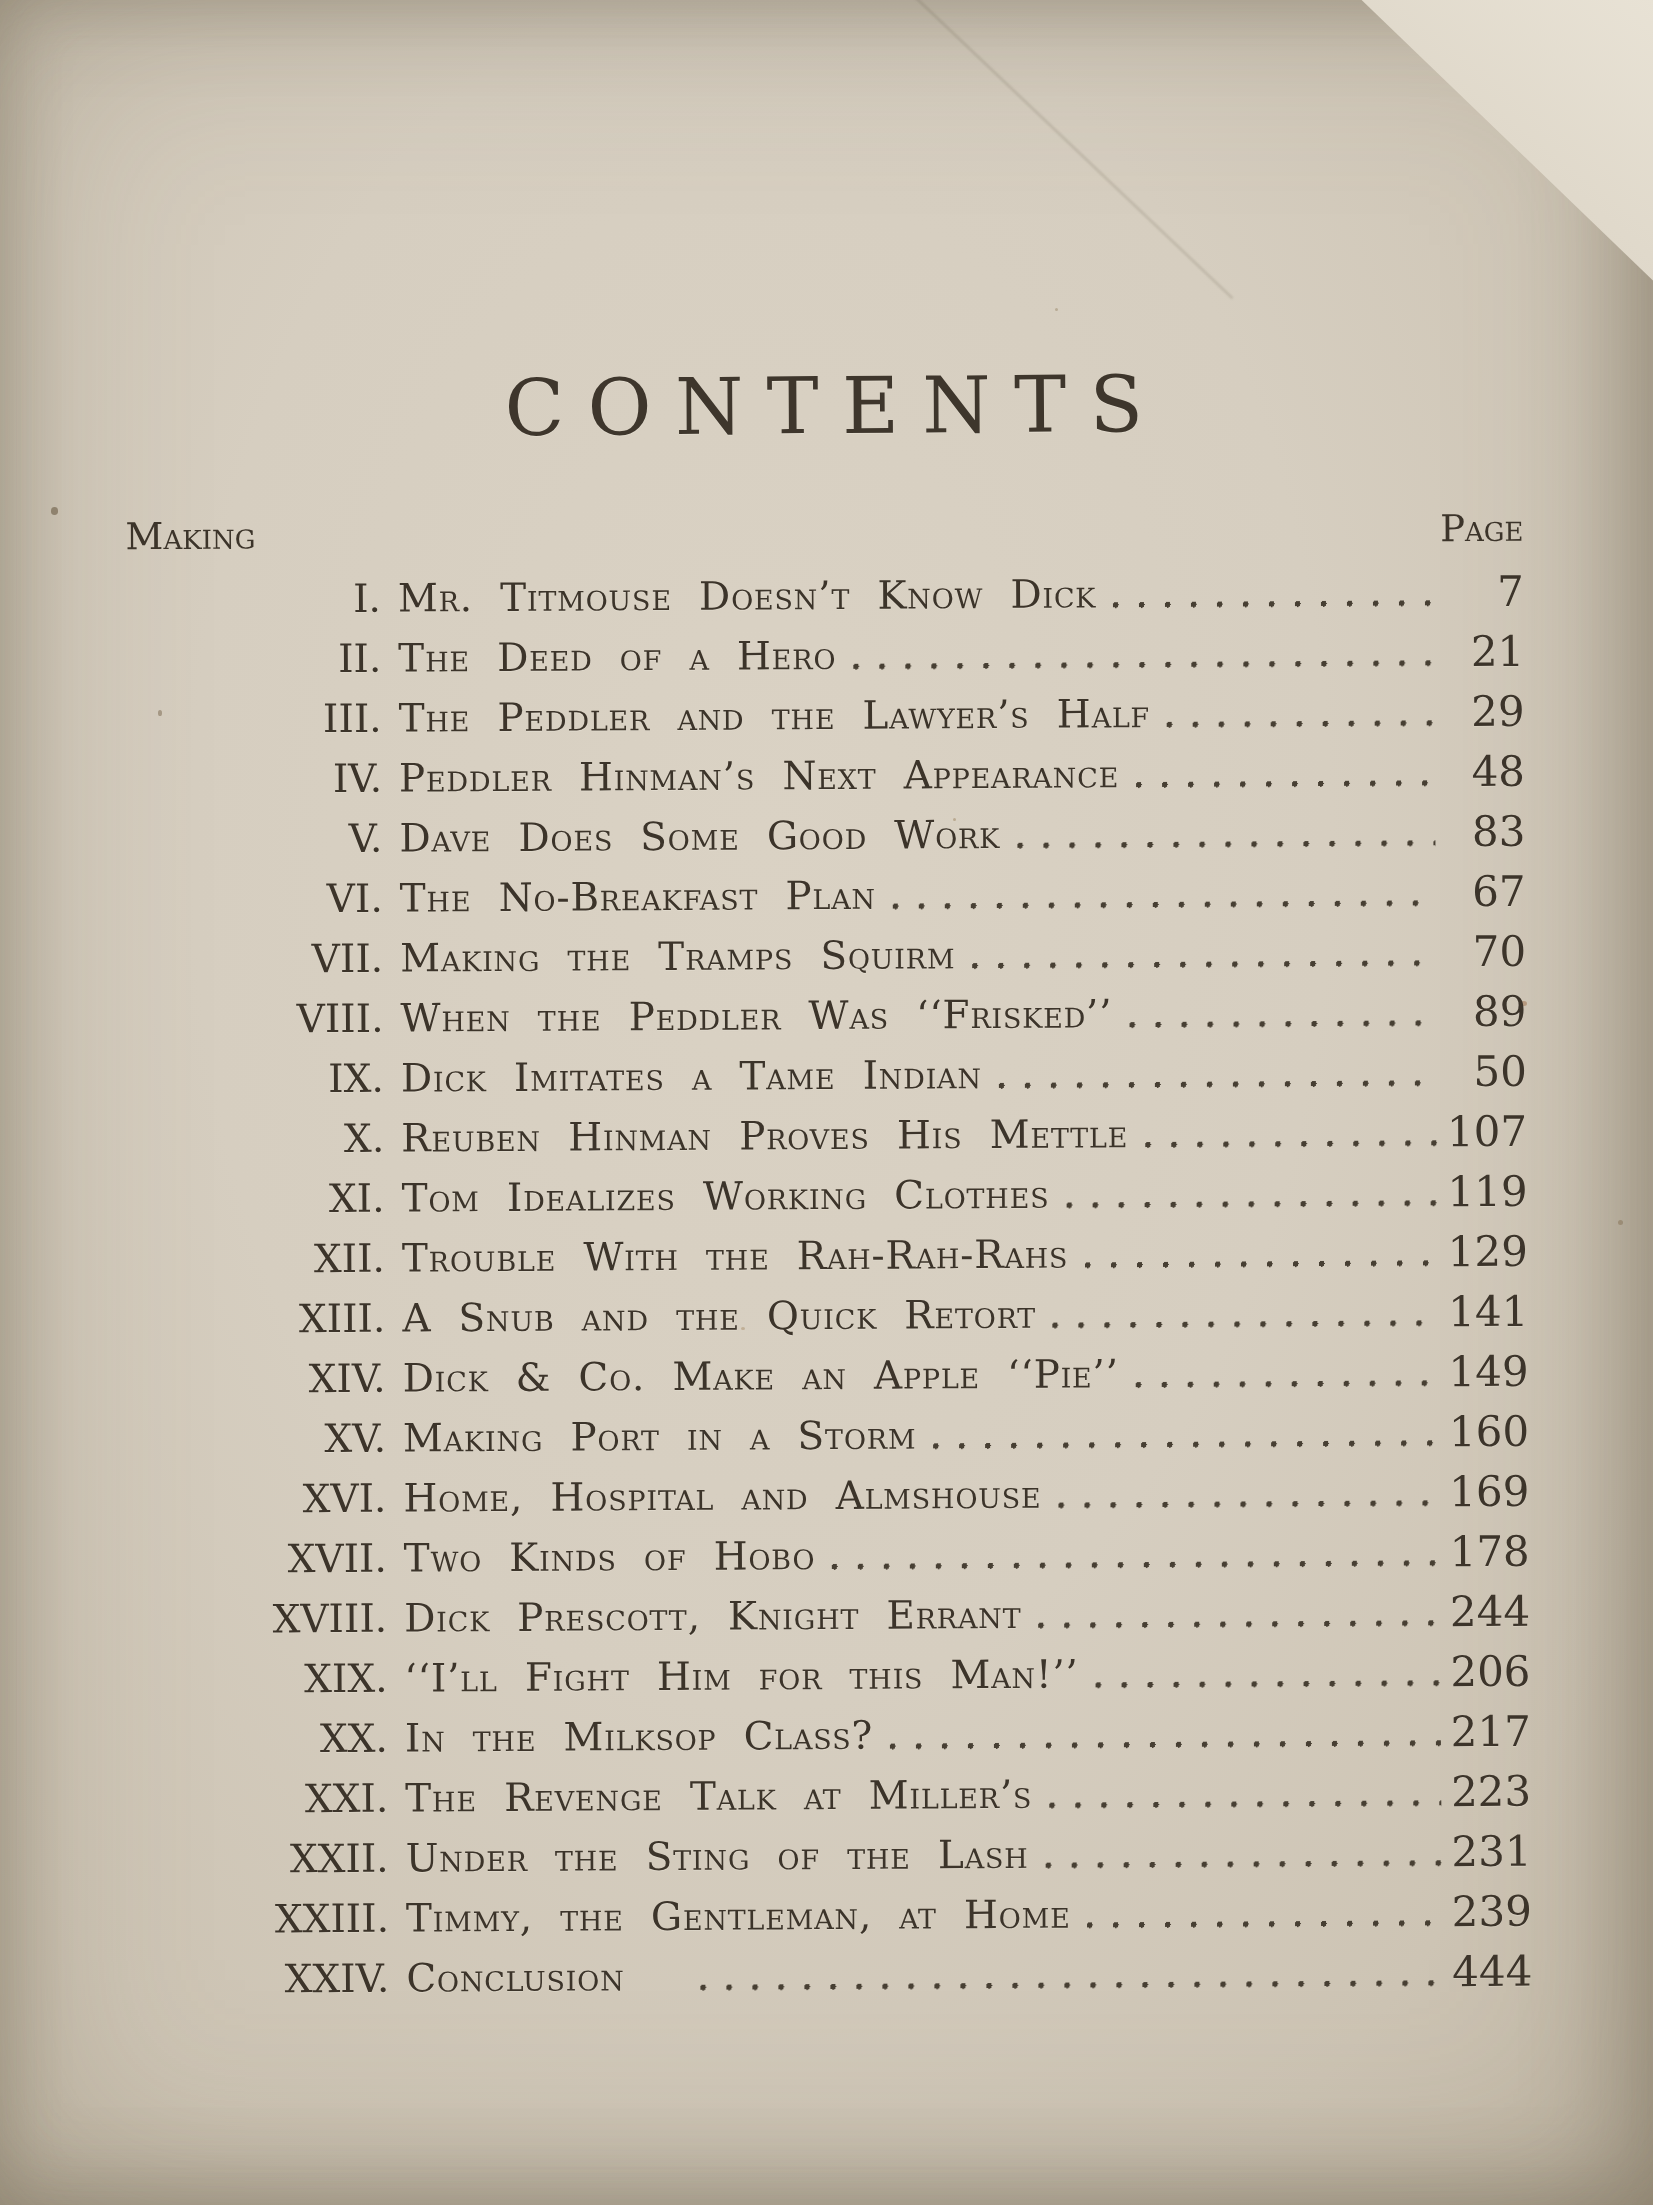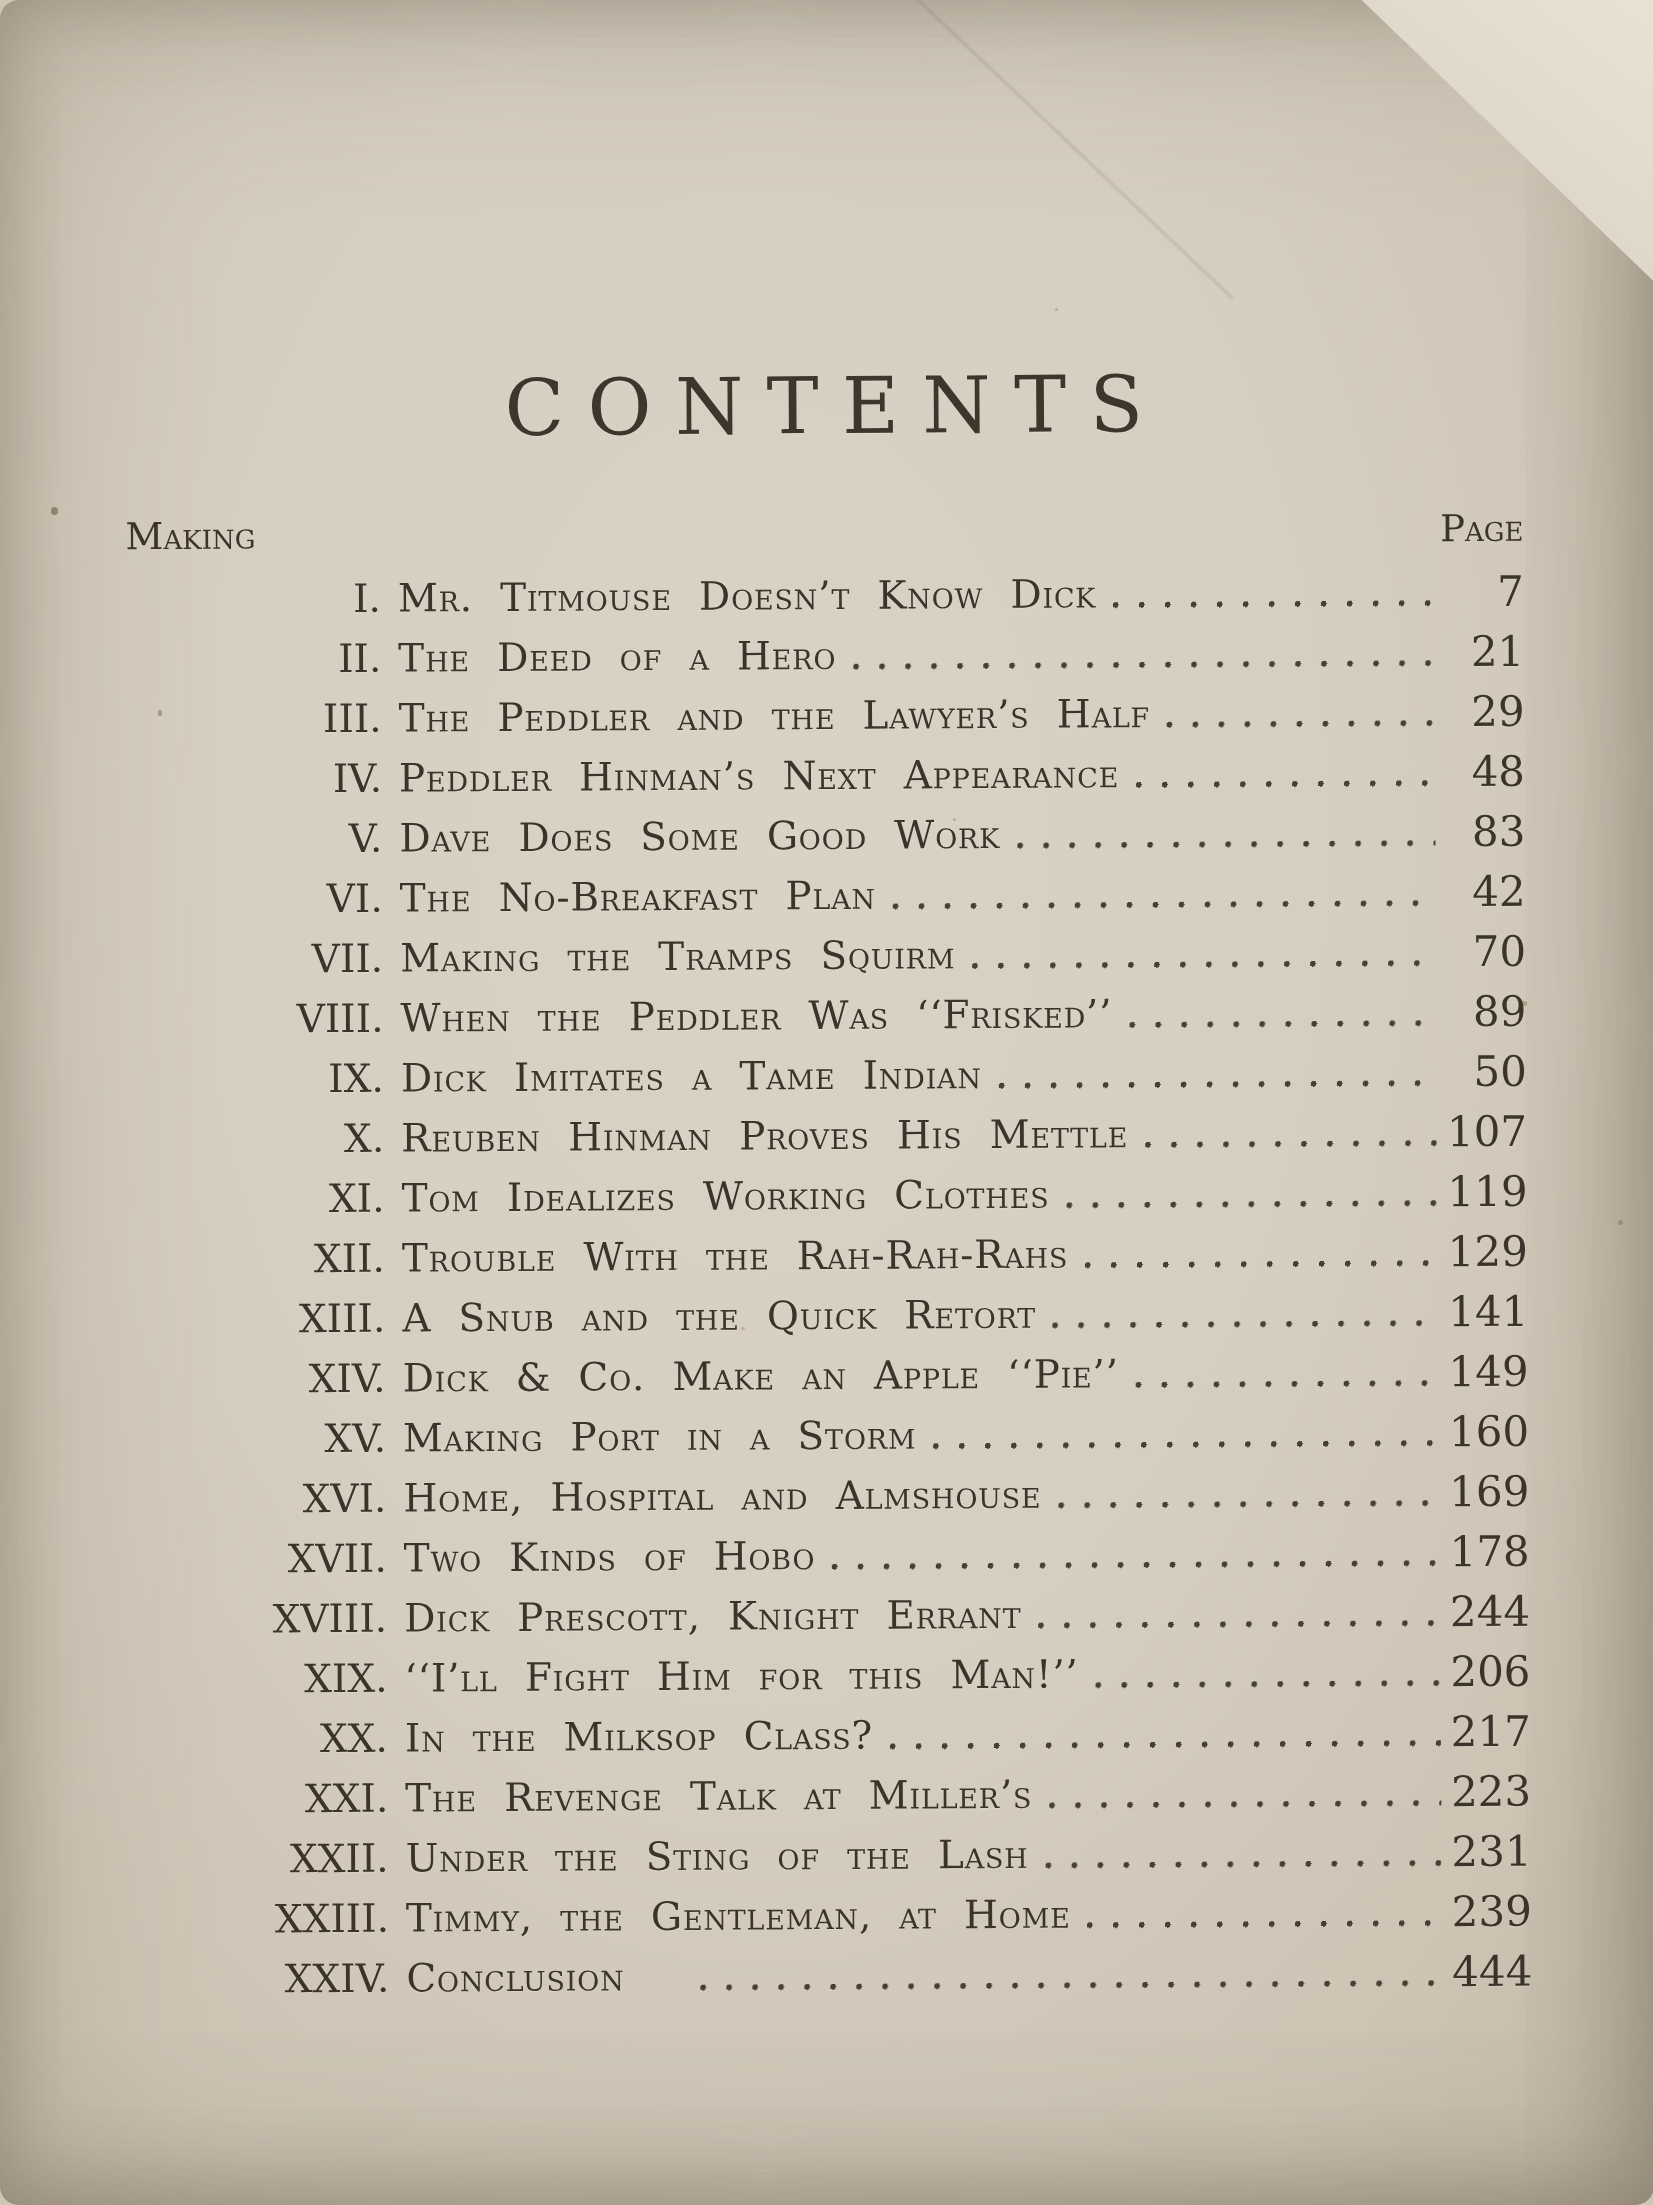--- a/index.html
+++ b/index.html
@@ -10,21 +10,20 @@
   }
   .paper{
     position:absolute;inset:0;
     background:
       radial-gradient(ellipse at 46% 38%, #dad2c4 0%, #d6cec0 45%, #cdc4b4 78%, #c2b8a6 100%);
     box-shadow:
       inset 0 0 204px rgba(110,98,78,0.30),
       inset -39px 0 93px rgba(100,88,68,0.26),
       inset 0 -25.5px 76px rgba(110,98,78,0.18),
       inset 15.3px 0 51px rgba(110,98,78,0.12);
-    border-radius: 19px;
   }
   
   .corner-fold{
     position:absolute;top:0;right:0;width:340px;height:306px;
     clip-path:polygon(14% 0,100% 0,100% 92%);
     background:linear-gradient(218deg,#e8e2d5 0%,#e0d9cb 45%,#d8d0c1 100%);
   }
   .crease-line{
     position:absolute;top:-6.8px;right:299px;width:442px;height:3.4px;
     background:linear-gradient(to bottom,rgba(96,84,66,0.0),rgba(96,84,66,0.28),rgba(96,84,66,0.0));
@@ -130,21 +129,21 @@
         <div class="row">
           <span class="num">V.</span>
           <span class="ch-title">Dave Does Some Good Work</span>
           <span class="leader"></span>
           <span class="pagenum">83</span>
         </div>
         <div class="row">
           <span class="num">VI.</span>
           <span class="ch-title">The No-Breakfast Plan</span>
           <span class="leader"></span>
-          <span class="pagenum">42</span>
+          <span class="pagenum">67</span>
         </div>
         <div class="row">
           <span class="num">VII.</span>
           <span class="ch-title">Making the Tramps Squirm</span>
           <span class="leader"></span>
           <span class="pagenum">70</span>
         </div>
         <div class="row">
           <span class="num">VIII.</span>
           <span class="ch-title">When the Peddler Was ‘‘Frisked’’</span>

